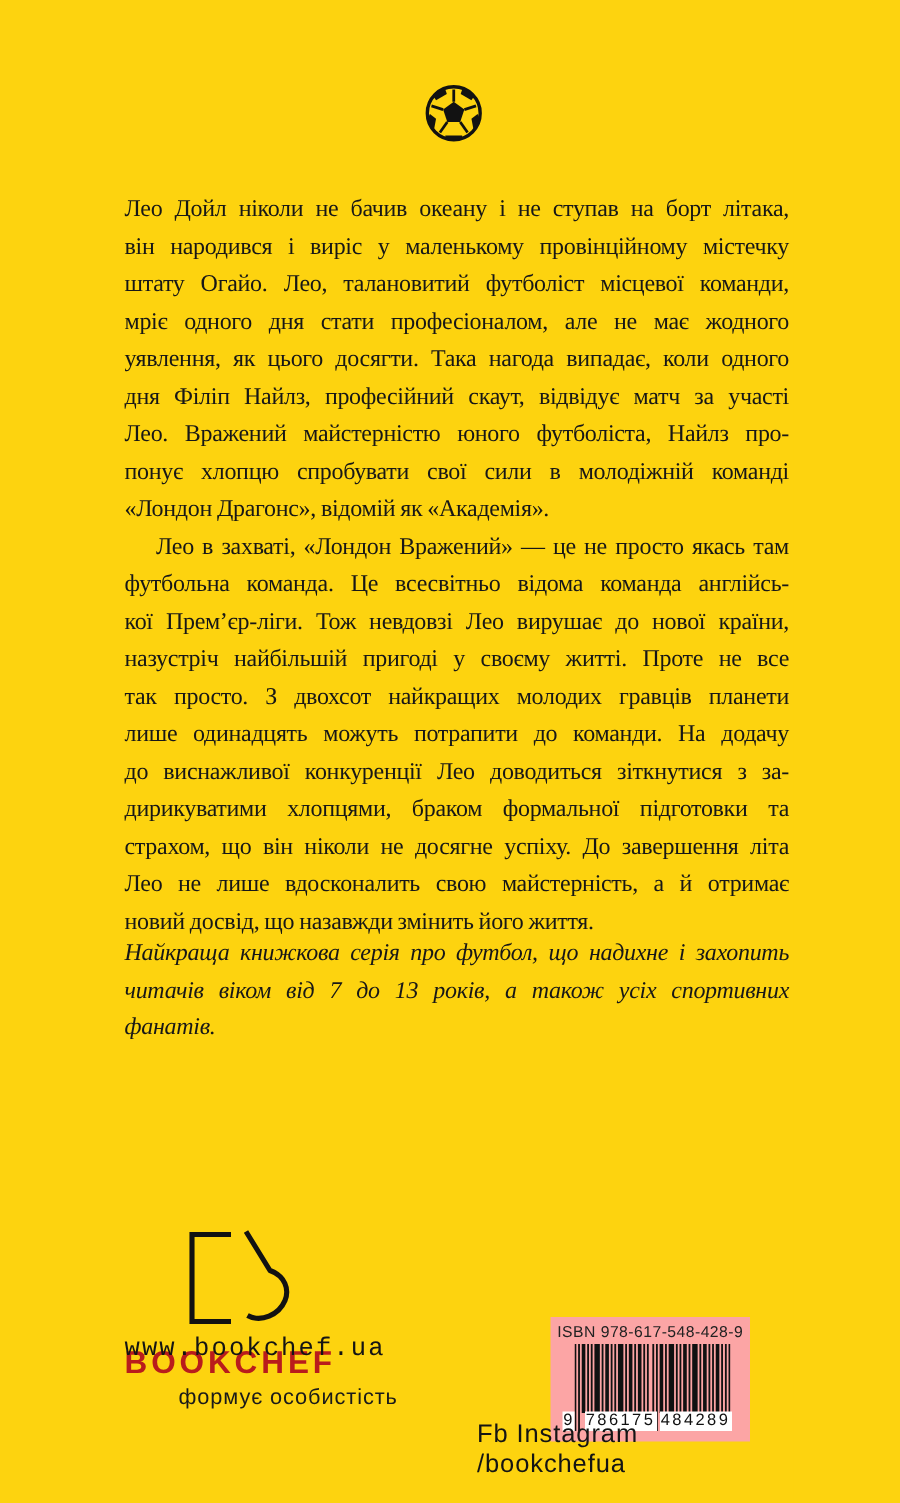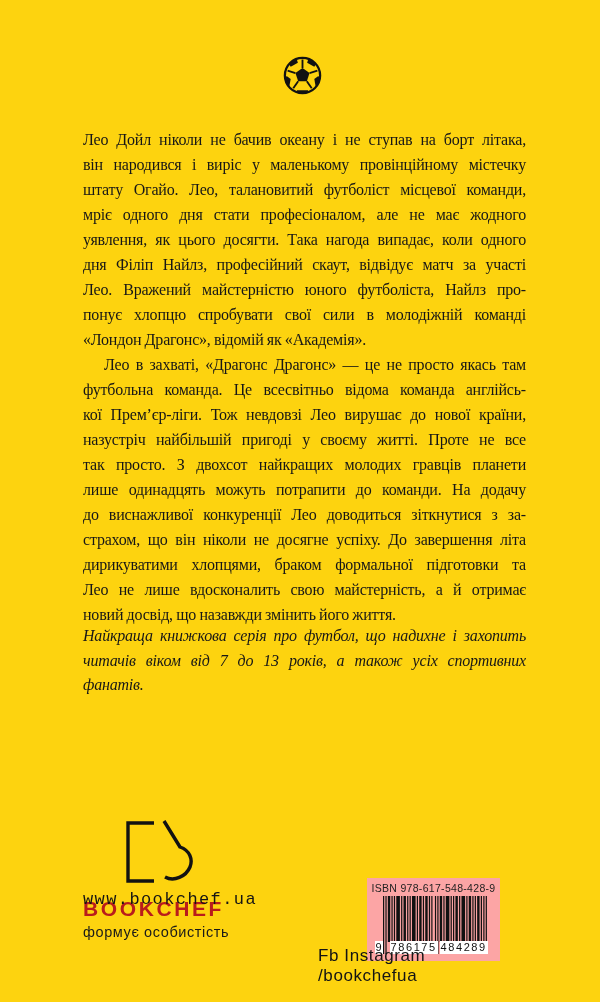--- a/index.html
+++ b/index.html
@@ -19,21 +19,21 @@
 
   .blurb{position:absolute;left:83px;top:624px;width:443px;
     font-size:16px;line-height:24.5px;font-style:italic;letter-spacing:-0.2px;}
 
   .publisher{position:absolute;left:83px;top:820px;width:152px;}
   .logo-mark{width:70px;height:64px;margin:0 auto 13px auto;}
   .logo-mark svg{display:block;width:100%;height:100%;}
   .logo-name{font-family:"Liberation Sans",sans-serif;font-weight:bold;
     font-size:21px;letter-spacing:2.6px;color:#b91c1c;white-space:nowrap;}
   .logo-tagline{font-family:"Liberation Sans",sans-serif;font-size:14.5px;
-    letter-spacing:0.6px;color:#1a1a1a;margin-top:3px;white-space:nowrap;}
+    letter-spacing:0.6px;color:#1a1a1a;margin-top:3px;white-space:nowrap;margin-left:36px;}
   .website{position:absolute;left:83px;top:890px;font-family:Liberation Mono, monospace;
     font-size:17px;letter-spacing:1.4px;color:#141414;}
   .social{position:absolute;left:318px;top:946px;font-family:"Liberation Sans",sans-serif;
     font-size:17px;letter-spacing:0.6px;color:#141414;}
 
   .barcode{position:absolute;left:367px;top:878px;width:133px;height:83px;
     background:#fca5a5;box-sizing:border-box;padding-top:4px;}
   .isbn{font-family:"Liberation Sans",sans-serif;font-size:10.5px;letter-spacing:0.3px;
     color:#222;text-align:center;white-space:nowrap;}
   .bars-wrap{position:relative;width:118px;height:58px;margin:2px auto 0 auto;}
@@ -84,29 +84,29 @@
         <div class="line">він народився і виріс у маленькому провінційному містечку</div>
         <div class="line">штату Огайо. Лео, талановитий футболіст місцевої команди,</div>
         <div class="line">мріє одного дня стати професіоналом, але не має жодного</div>
         <div class="line">уявлення, як цього досягти. Така нагода випадає, коли одного</div>
         <div class="line">дня Філіп Найлз, професійний скаут, відвідує матч за участі</div>
         <div class="line">Лео. Вражений майстерністю юного футболіста, Найлз про-</div>
         <div class="line">понує хлопцю спробувати свої сили в молодіжній команді</div>
         <div class="line last">«Лондон Драгонс», відомій як «Академія».</div>
       </div>
     <div class="para para-indent">
-        <div class="line">Лео в захваті, «Драгонс Драгонс» — це не просто якась там</div>
+        <div class="line">Лео в захваті, «Лондон Вражений» — це не просто якась там</div>
         <div class="line">футбольна команда. Це всесвітньо відома команда англійсь-</div>
         <div class="line">кої Прем’єр-ліги. Тож невдовзі Лео вирушає до нової країни,</div>
         <div class="line">назустріч найбільшій пригоді у своєму житті. Проте не все</div>
         <div class="line">так просто. З двохсот найкращих молодих гравців планети</div>
         <div class="line">лише одинадцять можуть потрапити до команди. На додачу</div>
         <div class="line">до виснажливої конкуренції Лео доводиться зіткнутися з за-</div>
+        <div class="line">дирикуватими хлопцями, браком формальної підготовки та</div>
         <div class="line">страхом, що він ніколи не досягне успіху. До завершення літа</div>
-        <div class="line">дирикуватими хлопцями, браком формальної підготовки та</div>
         <div class="line">Лео не лише вдосконалить свою майстерність, а й отримає</div>
         <div class="line last">новий досвід, що назавжди змінить його життя.</div>
       </div>
   </div>
 
   <div class="blurb">
       <div class="line">Найкраща книжкова серія про футбол, що надихне і захопить</div>
       <div class="line">читачів віком від 7 до 13 років, а також усіх спортивних</div>
       <div class="line last">фанатів.</div>
     </div>

